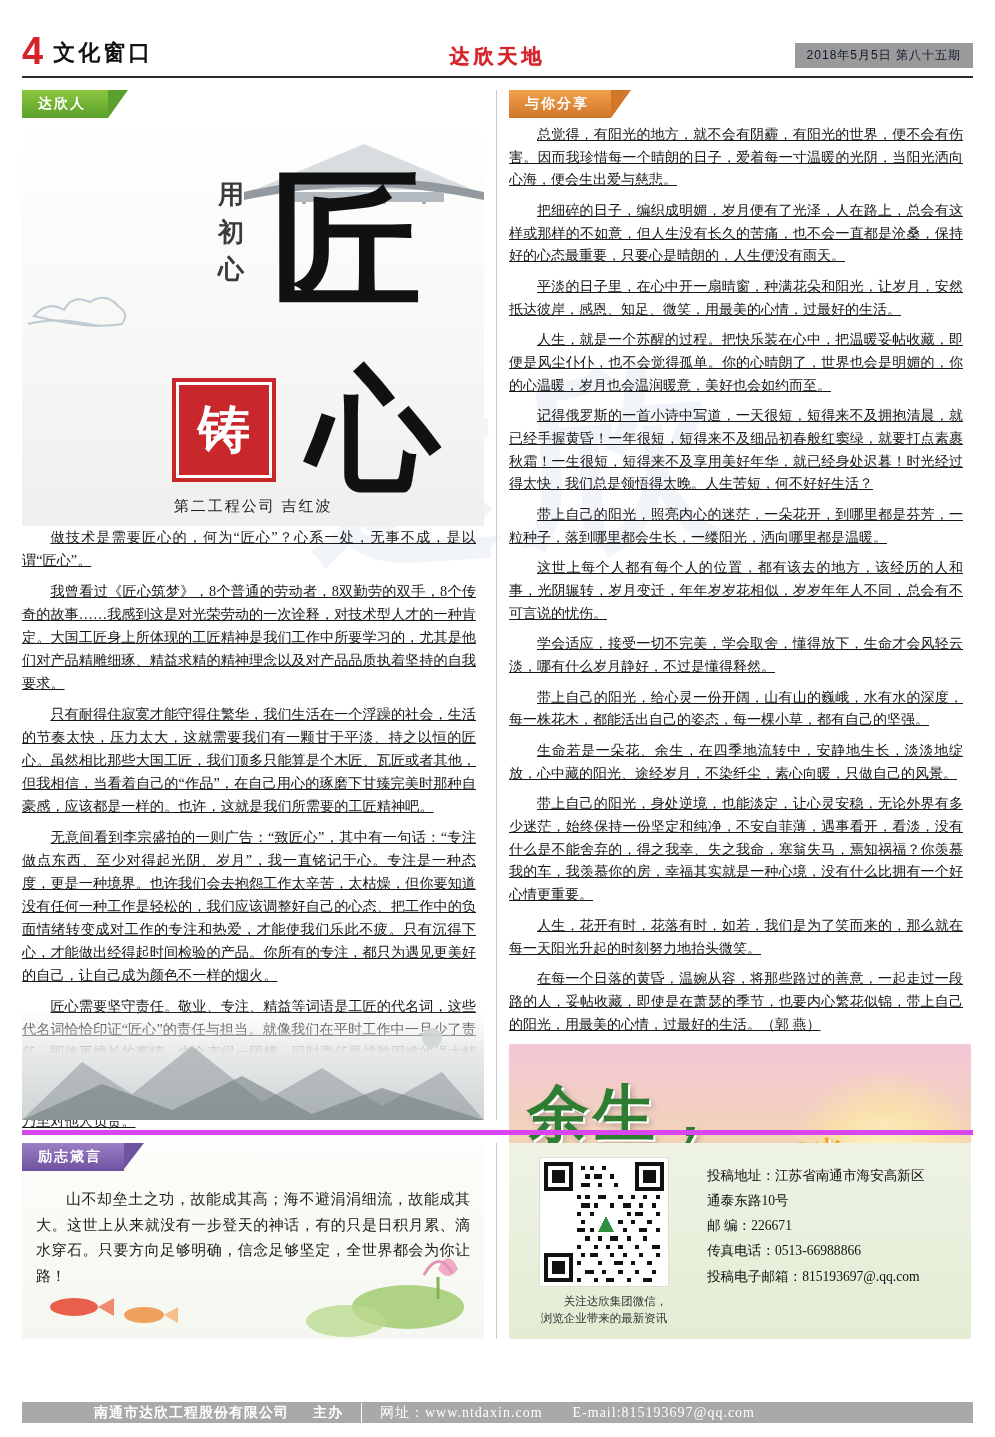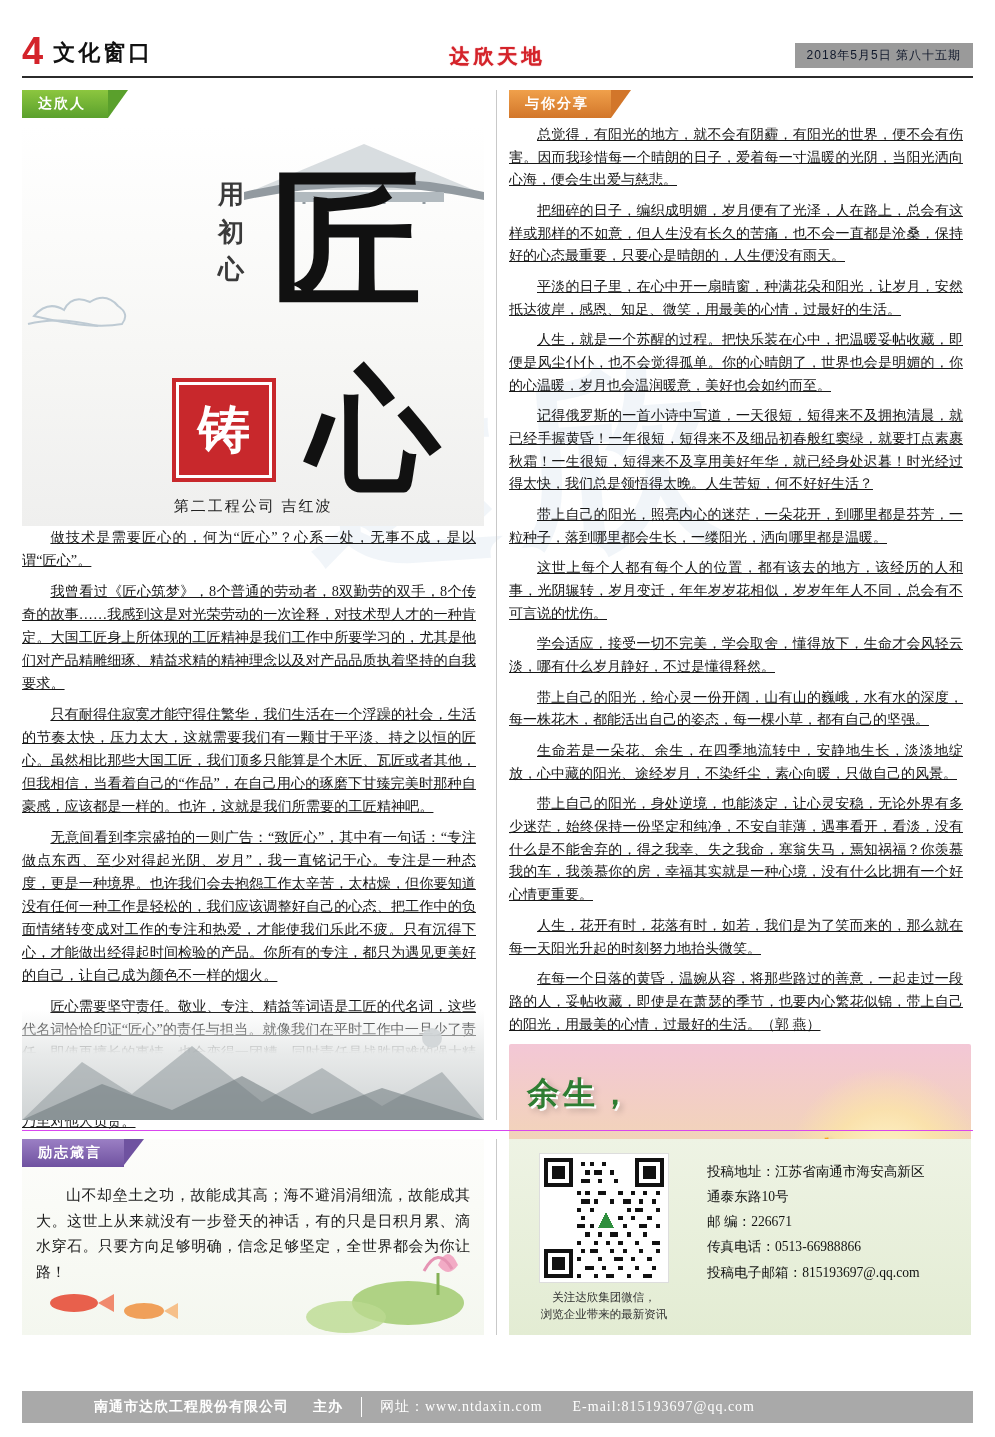--- a/index.html
+++ b/index.html
@@ -163,63 +163,63 @@
   }
   .field{
     position:absolute;left:0;bottom:0;width:100%;height:42%;
     background:linear-gradient(180deg,#e0a93f 0%,#c98a2c 60%,#b5761f 100%);
   }
   .figure{
     position:absolute;left:46%;bottom:2%;width:150px;height:175px;
   }
   .photo-title{
     position:absolute;left:18px;top:28px;width:430px;
-    font-size:32px;font-weight:bold;color:#2e7d32;
+    font-size:62px;font-weight:bold;color:#2e7d32;
     text-shadow:2px 2px 0 #ffffff, 4px 4px 6px rgba(0,0,0,.25);
     letter-spacing:4px;
     font-family:"Liberation Serif", serif;
   }
   .photo-sub{
     position:absolute;left:44px;top:96px;width:400px;
     font-size:34px;font-weight:bold;color:#f5a623;
     text-shadow:2px 2px 0 #fff, 3px 3px 5px rgba(0,0,0,.25);
     letter-spacing:3px;
     transform:rotate(-6deg);
     font-family:"Liberation Serif", serif;
   }
   
   .bottom{
     position:relative;
     display:flex;
     margin-top:10px;
     height:196px;
-    border-top:1px solid #d946ef;
+    border-top:5px solid #d946ef;
     padding-top:8px;
   }
   .bl{width:462px;position:relative;background:linear-gradient(180deg,#fdfdfb,#f4f7ef);}
   .bdiv{width:1px;background:#c9c9c9;margin:0 12px;}
   .br{width:462px;position:relative;display:flex;
       background:linear-gradient(180deg,#eef3e4,#e3ecd3);}
   .motto{
     margin:10px 14px 0 14px;
     font-size:15px;line-height:1.7;text-indent:2em;text-align:justify;
   }
   .lotus{
     position:absolute;right:6px;bottom:0;width:190px;height:110px;opacity:.95;
   }
   .koi{position:absolute;left:18px;bottom:8px;width:150px;height:50px;}
   .qr-wrap{width:190px;display:flex;flex-direction:column;align-items:center;padding-top:14px;}
   .qr{width:120px;height:120px;background:#fff;padding:4px;border:1px solid #ddd;}
-  .qr-caption{font-size:11.5px;color:#333;line-height:1.5;margin-top:6px;text-align:center;}
+  .qr-caption{font-size:11.5px;color:#333;line-height:1.5;margin-top:6px;text-align:right;}
   .contact{flex:1;padding:20px 12px 0 8px;font-size:13.6px;line-height:1.85;color:#111;}
   .contact .row{white-space:nowrap;}
   
   .footer{
     position:absolute;left:22px;right:22px;bottom:14px;
-    height:32px;background:#a9a9a9;color:#fff;
+    height:21px;background:#a9a9a9;color:#fff;
     display:flex;align-items:center;
     font-size:14px;letter-spacing:1px;
   }
   .footer .f1{padding-left:72px;font-weight:bold;}
   .footer .f2{padding-left:24px;font-weight:bold;}
   .footer .fsep{width:1px;height:20px;background:#fff;margin:0 18px;}
   .footer .f3{}
   .footer .f4{margin-left:30px;}
   .watermark{
     position:absolute;left:300px;top:330px;

